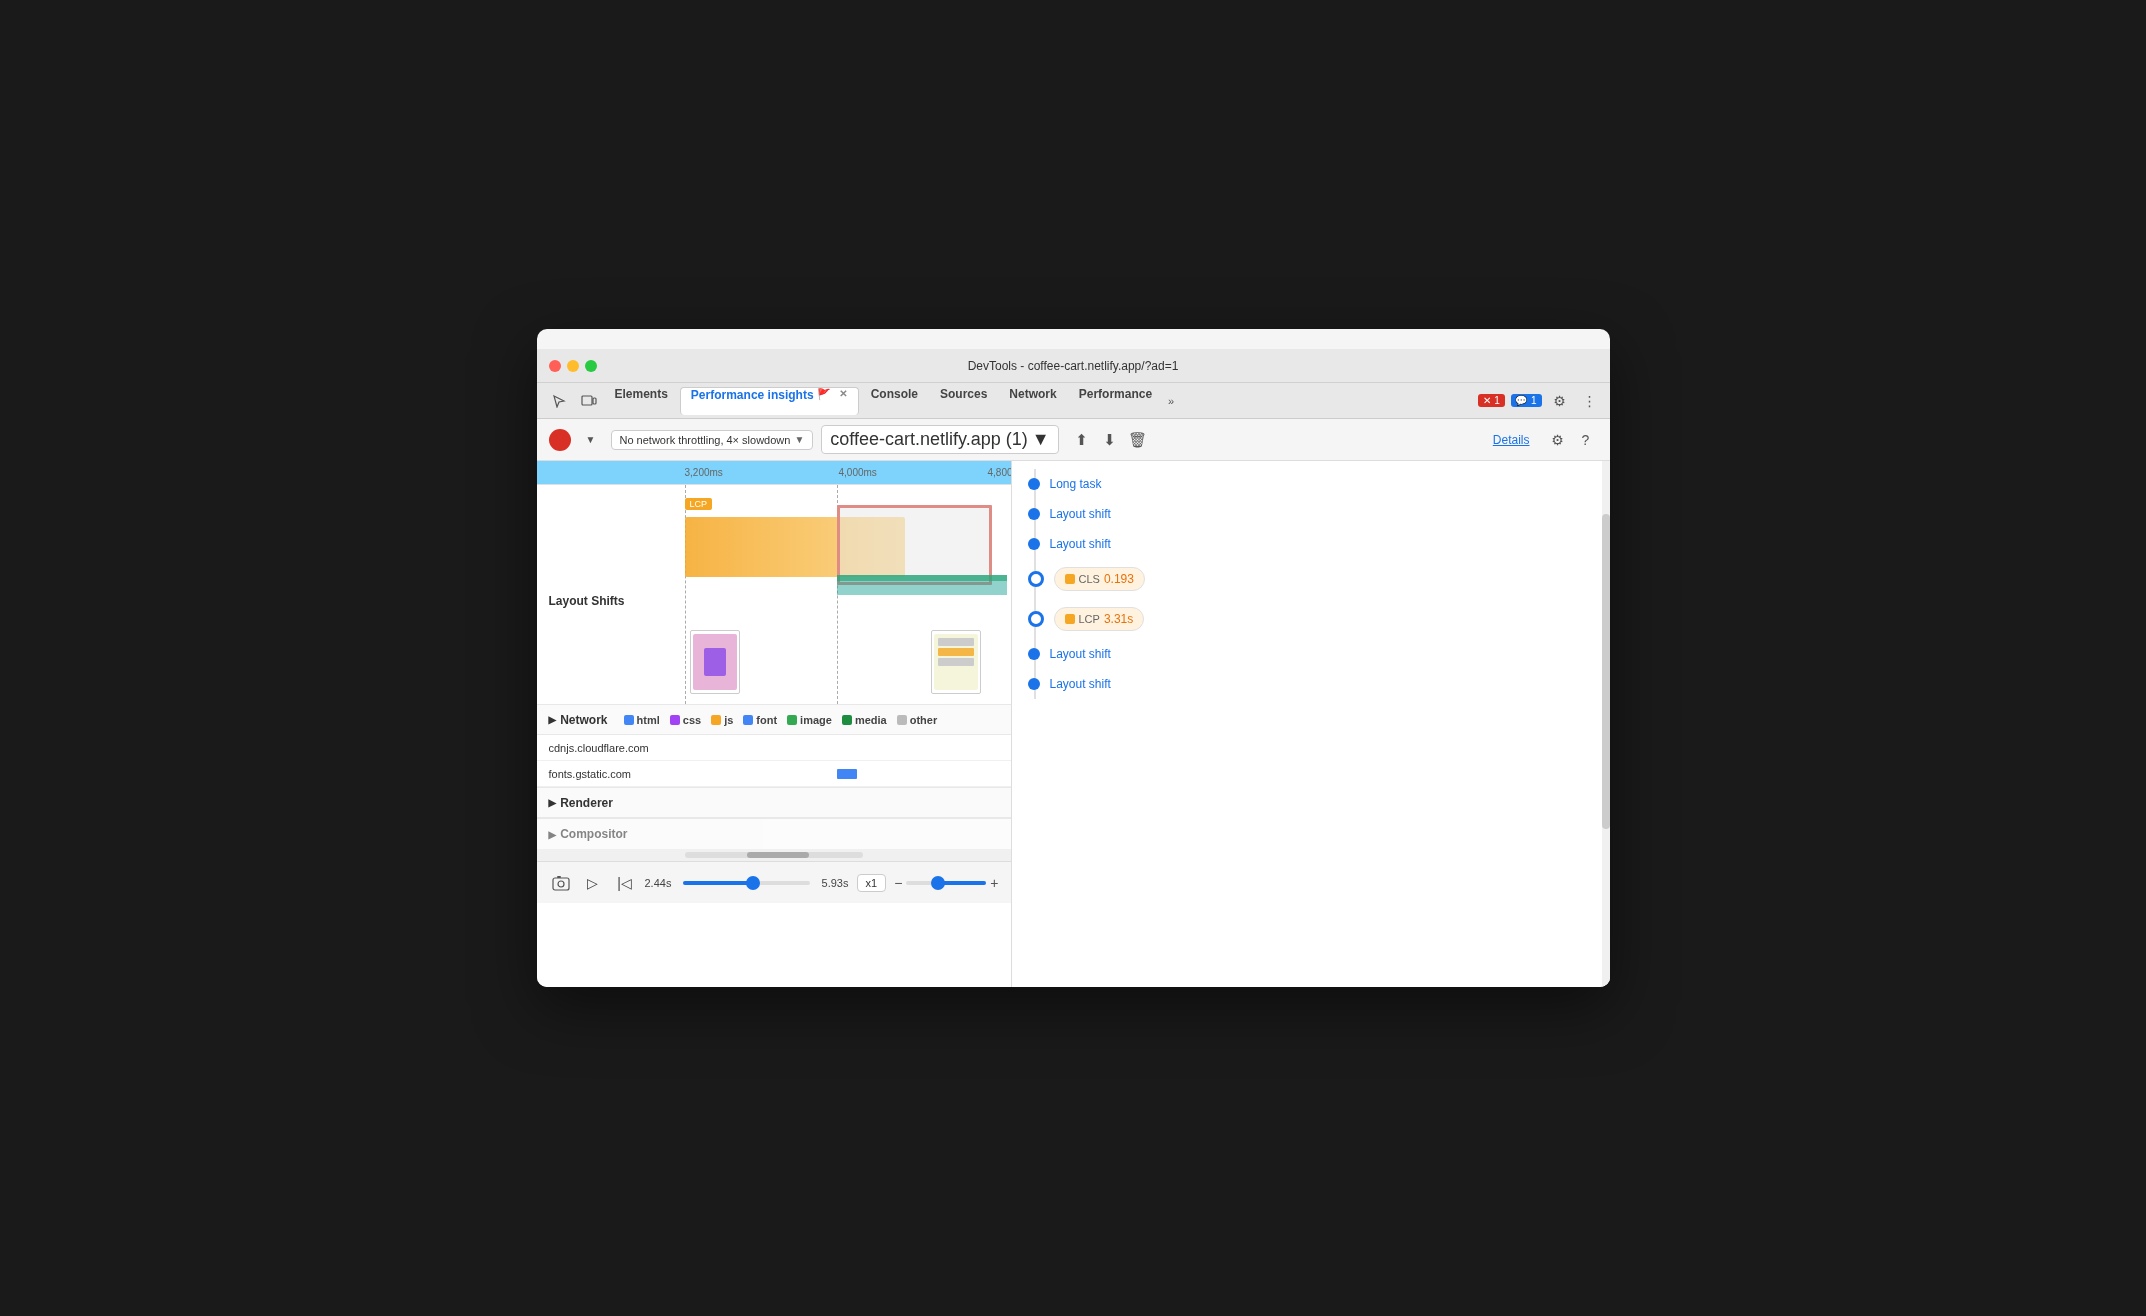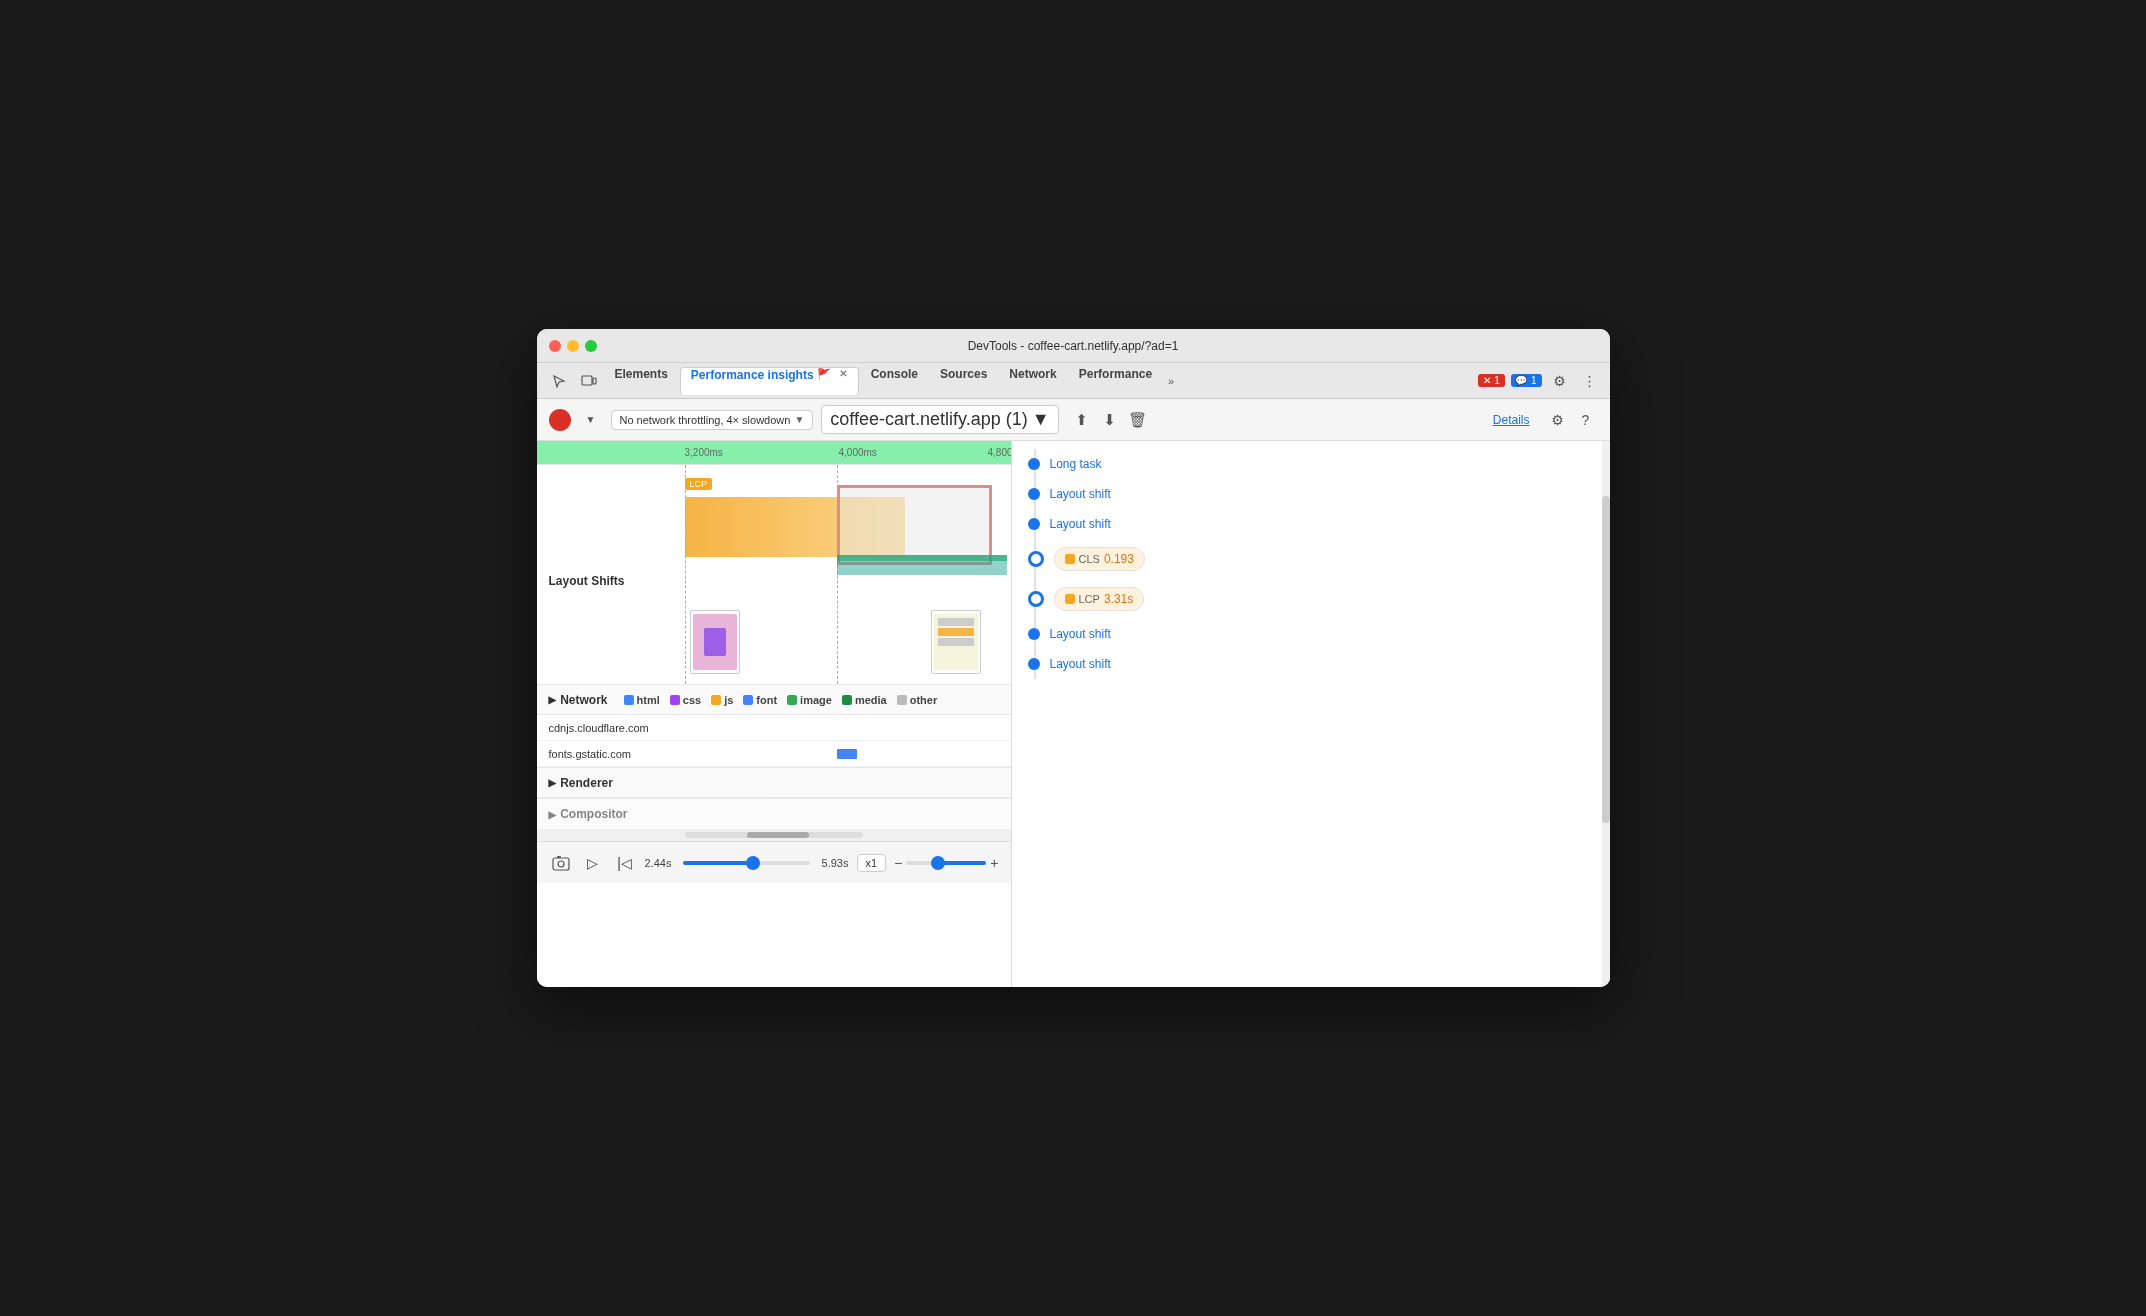--- a/index.html
+++ b/index.html
@@ -23,20 +23,21 @@
     }
     
     .titlebar {
       background: #e8e8e8;
       height: 34px;
       display: flex;
       align-items: center;
       padding: 16px 12px;
       border-bottom: 1px solid #d0d0d0;
       position: relative;
+      margin-top: 20px;
     }
     .titlebar-buttons {
       display: flex;
       gap: 6px;
     }
     .tb-btn {
       width: 12px;
       height: 12px;
       border-radius: 50%;
       cursor: pointer;
@@ -201,21 +202,21 @@
       width: 475px;
       border-right: 1px solid #ddd;
       display: flex;
       flex-direction: column;
       overflow: hidden;
       background: #fff;
     }
     
     .time-ruler {
       height: 24px;
-      background: #86efac;
+      background: #7dd3fc;
       border-bottom: 1px solid #e0e0e0;
       display: flex;
       align-items: center;
       padding-left: 148px;
       font-size: 10px;
       color: #666;
       position: relative;
     }
     
     .ls-row {

